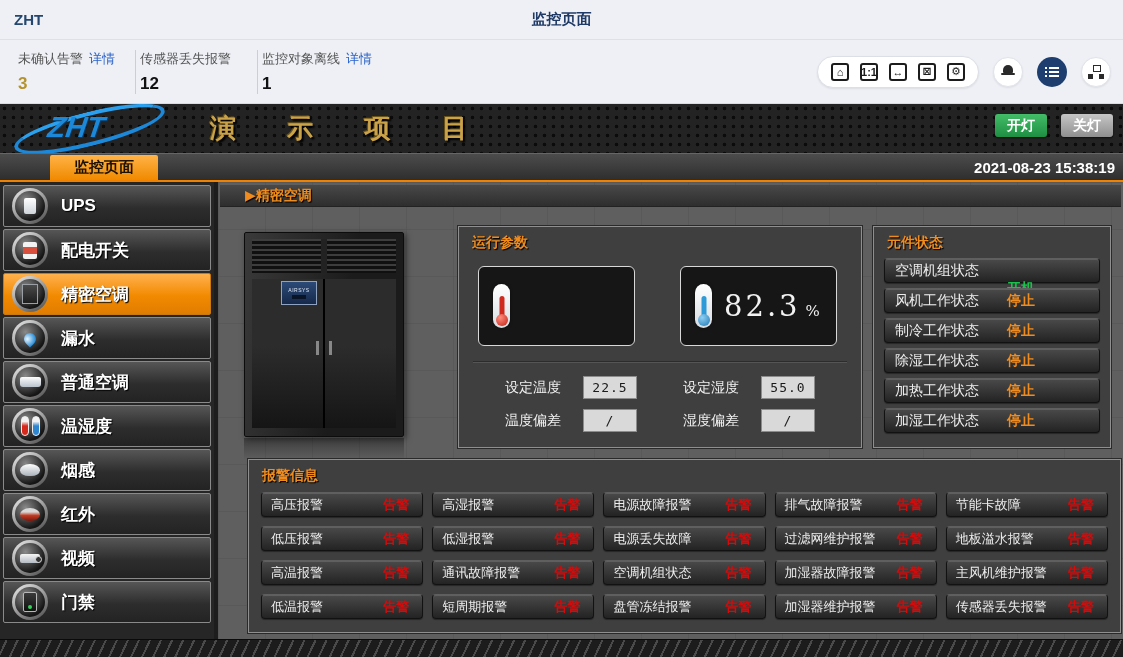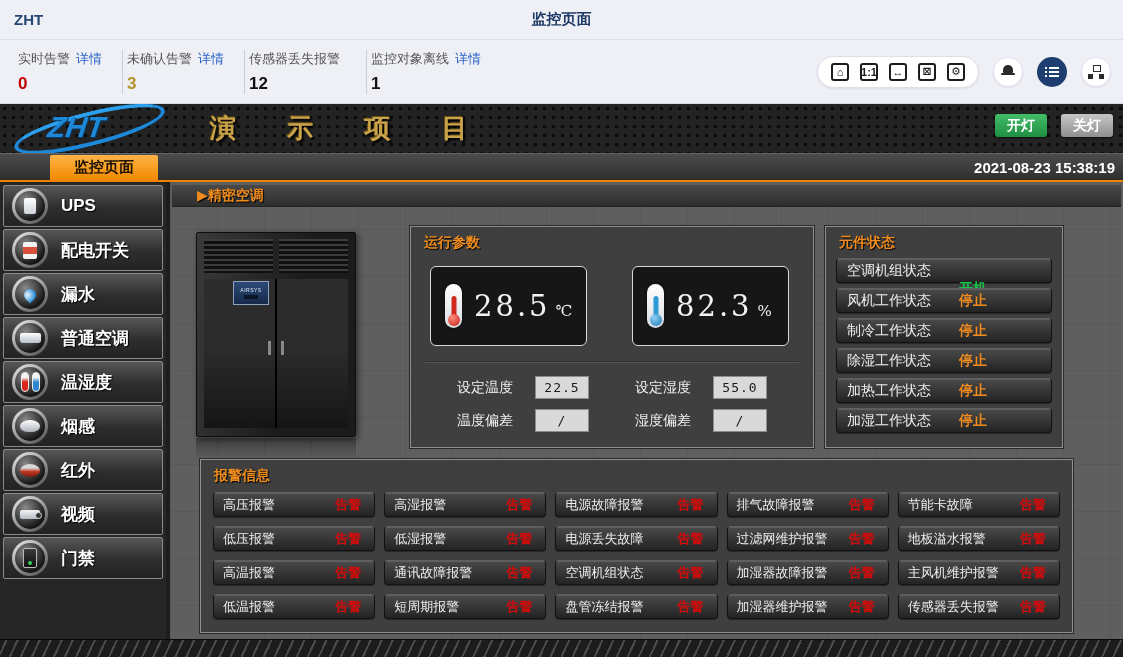--- a/index.html
+++ b/index.html
@@ -51,21 +51,21 @@
   .lbtn.on { background:linear-gradient(180deg,#43bd68,#1f8f43); box-shadow:0 1px 2px rgba(0,0,0,.6); }
   .lbtn.off { background:linear-gradient(180deg,#c6c6c6,#8f8f8f); box-shadow:0 1px 2px rgba(0,0,0,.6); }
 
   
   .tabbar { height:29px; background:linear-gradient(180deg,#4c4c4c,#2e2e2e); border-top:1px solid #666; border-bottom:2px solid #f08200; position:relative; display:flex; align-items:flex-end; }
   .tab { margin-left:50px; height:25px; padding:0 24px; background:linear-gradient(180deg,#ffb347,#f08a00); color:#1d1202; font-weight:bold; font-size:15px; display:flex; align-items:center; border-radius:2px 2px 0 0; cursor:pointer; }
   .timestamp { position:absolute; right:8px; bottom:4px; color:#fff; font-weight:bold; font-size:15px; }
 
   
   .content { height:457px; display:flex; }
-  .sidebar { width:170px; background:#262626; border-right:4px solid #1d1d1d; padding-top:1px; }
+  .sidebar { width:218px; background:#262626; border-right:4px solid #1d1d1d; padding-top:1px; }
   .s-item { height:42px; margin:2px 3px; border:1px solid #8a8a8a; border-radius:2px;
     background:linear-gradient(180deg,#565656,#2d2d2d 55%,#232323); display:flex; align-items:center; cursor:pointer; }
   .s-item.active { background:linear-gradient(180deg,#ffb14d,#f28a00 55%,#e07c00); border-color:#c87a10; }
   .s-ring { width:36px; height:36px; border-radius:50%; background:linear-gradient(145deg,#ededed,#4a4a4a); display:flex; align-items:center; justify-content:center; margin-left:8px; flex:0 0 36px; }
   .s-inn { width:30px; height:30px; border-radius:50%; background:radial-gradient(circle at 35% 30%,#8a8a8a,#151515 72%); display:flex; align-items:center; justify-content:center; position:relative; }
   .s-label { color:#fff; font-weight:bold; font-size:17px; margin-left:13px; text-shadow:1px 1px 1px #000; white-space:nowrap; }
 
   .i-ups-battery::before { content:""; width:12px; height:16px; background:linear-gradient(180deg,#fff,#cfd4da); border-radius:2px; box-shadow:0 -2px 0 -3px #eee; }
   .i-breaker::before { content:""; width:14px; height:17px; border-radius:2px; background:linear-gradient(180deg,#f2f2f2 28%,#d94f3d 28%,#d94f3d 72%,#f2f2f2 72%); }
   .i-precision-ac::before { content:""; width:14px; height:18px; background:linear-gradient(180deg,#4a4a4a,#1e1e1e); border:1px solid #9aa0a6; }
@@ -140,24 +140,20 @@
 <body>
 
 <div class="topbar">
   <span class="brand">ZHT</span>
   <div class="page-title">监控页面</div>
 </div>
 
 <div class="statsbar">
   <div class="stats">
 
-      <div class="stat">
-        <span class="l1"><span>实时告警</span><span class="lnk">详情</span></span>
-        <span class="l2" style="color: rgb(192, 0, 0);">0</span>
-      </div>
 
       <div class="stat">
         <span class="l1"><span>未确认告警</span><span class="lnk">详情</span></span>
         <span class="l2" style="color: rgb(181, 147, 44);">3</span>
       </div>
 
       <div class="stat">
         <span class="l1"><span>传感器丢失报警</span><span class="lnk"></span></span>
         <span class="l2" style="color: rgb(17, 17, 17);">12</span>
       </div>
@@ -219,20 +215,26 @@
         <span class="s-label">UPS</span>
       </div>
 
       <div class="s-item">
         <span class="s-ring">
           <span class="s-inn i-breaker"></span>
         </span>
         <span class="s-label">配电开关</span>
       </div>
 
+      <div class="s-item active">
+        <span class="s-ring">
+          <span class="s-inn i-precision-ac"></span>
+        </span>
+        <span class="s-label">精密空调</span>
+      </div>
 
       <div class="s-item">
         <span class="s-ring">
           <span class="s-inn i-water-drop"></span>
         </span>
         <span class="s-label">漏水</span>
       </div>
 
       <div class="s-item">
         <span class="s-ring">
@@ -290,21 +292,20 @@
         </div>
       </div>
       <div class="reflect"></div>
     </div>
 
     <div class="panel panel-run">
       <div class="panel-title">运行参数</div>
       <div class="displays">
         <div class="disp">
           <span class="thermo red"></span>
-          <span class="dval"><span>28.5</span><span class="dunit">℃</span></span>
         </div>
         <div class="disp">
           <span class="thermo blue"></span>
           <span class="dval"><span>82.3</span><span class="dunit">%</span></span>
         </div>
       </div>
       <div class="run-div"></div>
       <div class="set-grid">
 
           <div class="set-col">

